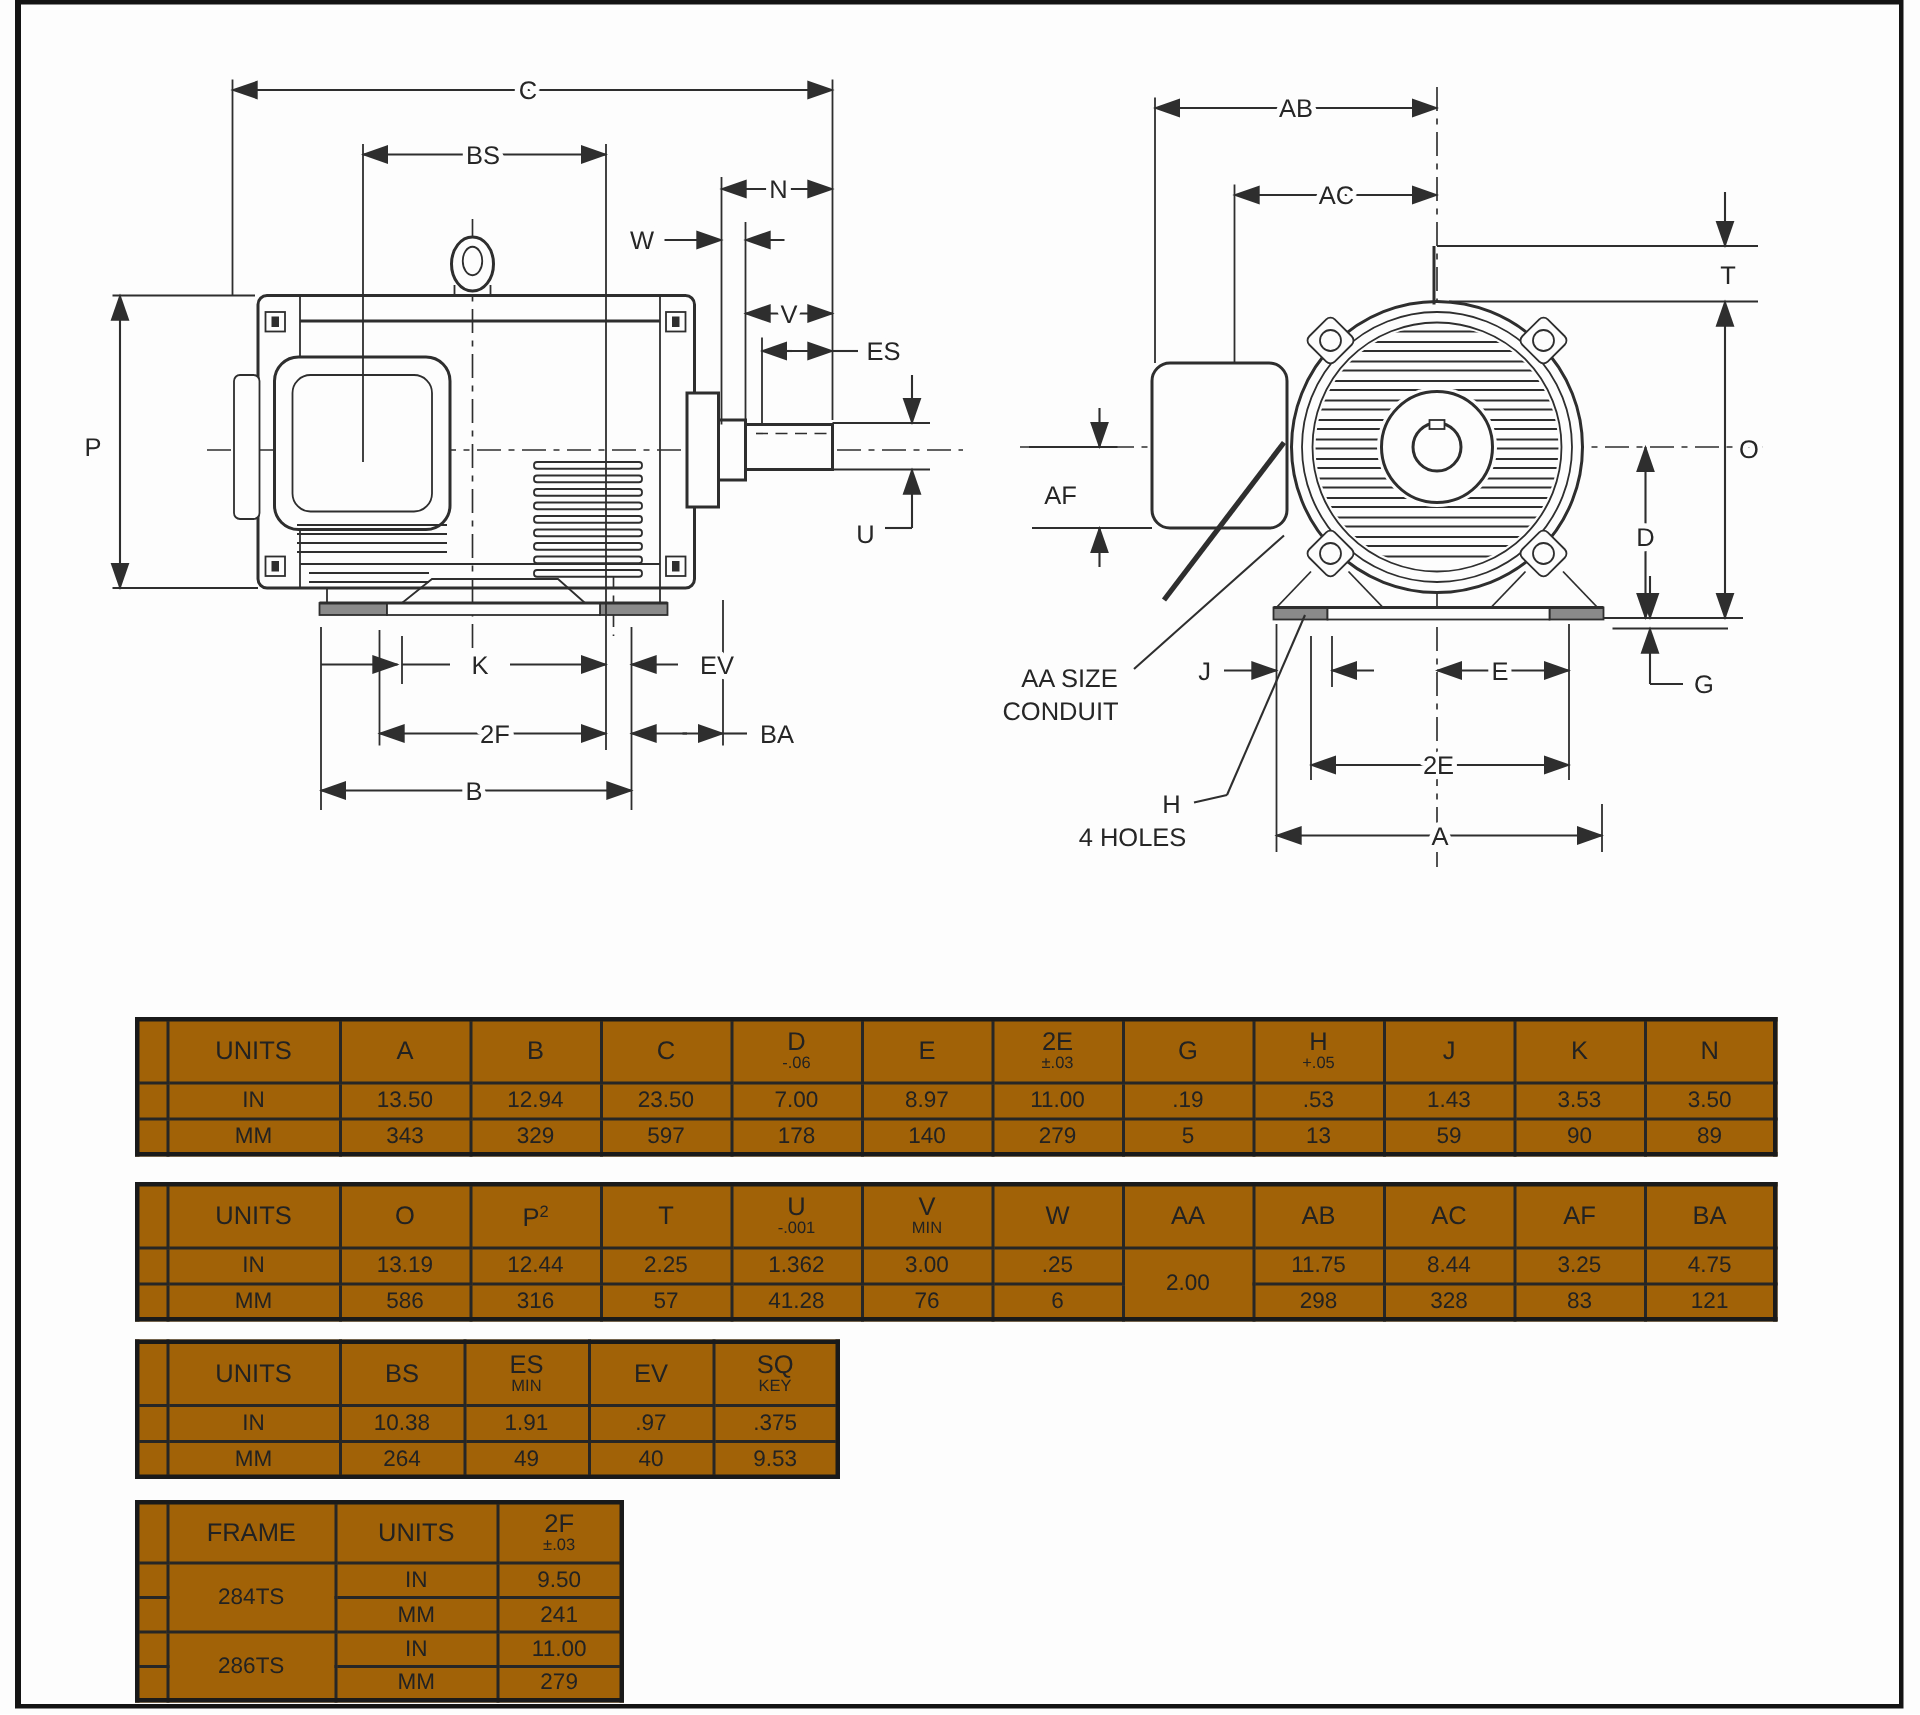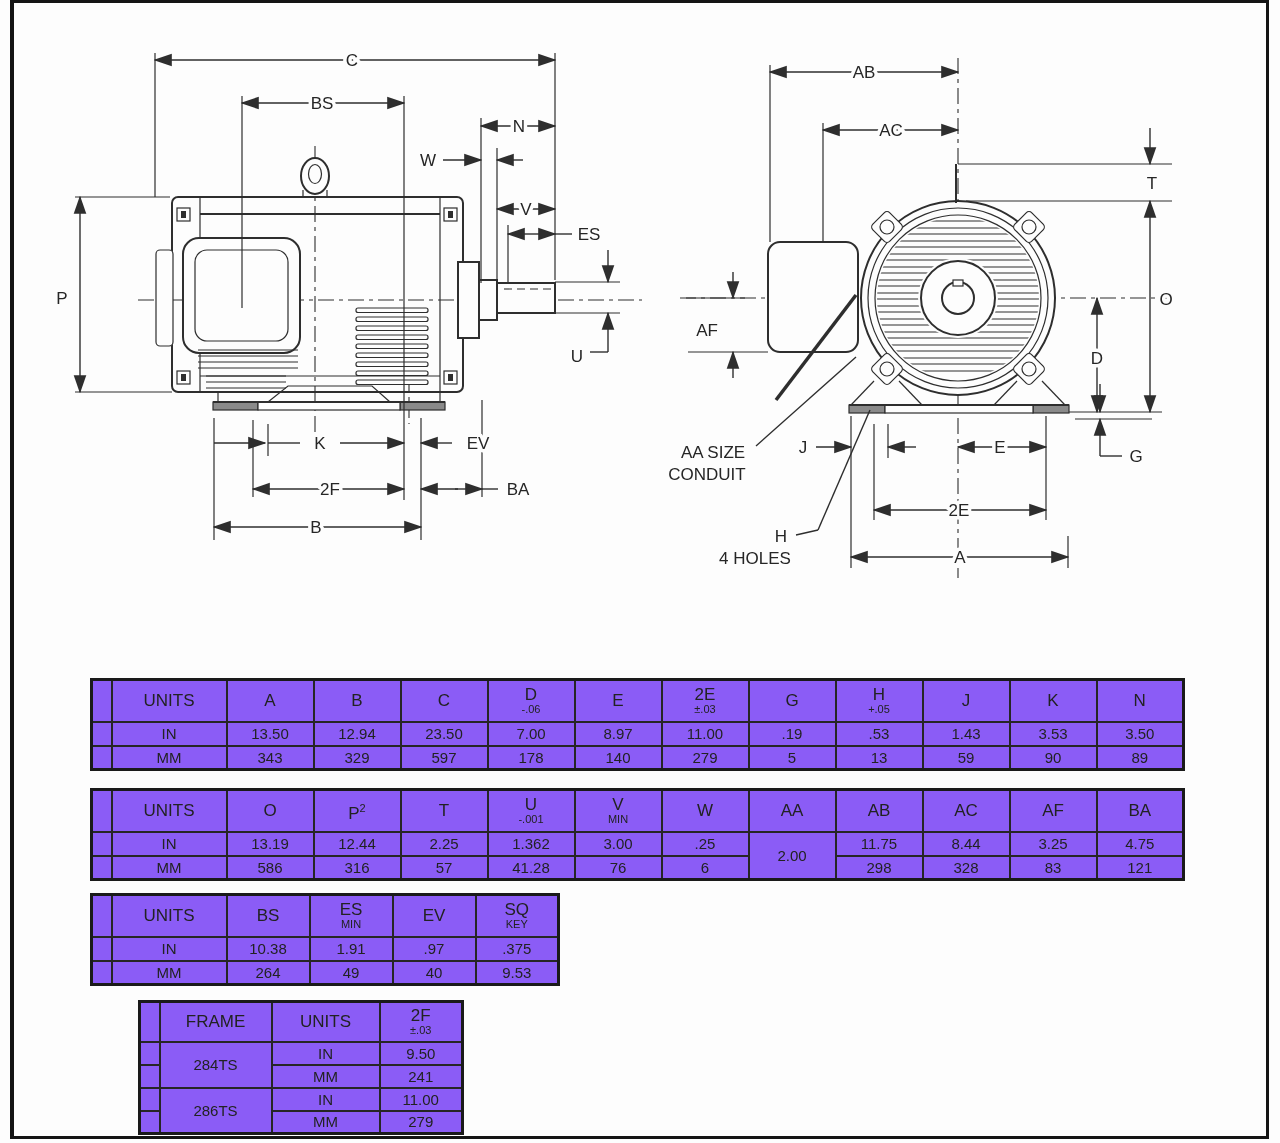--- a/index.html
+++ b/index.html
@@ -11,21 +11,21 @@
   .out{stroke:#2e2e2e;stroke-width:2;fill:none;}
   .thin{stroke:#2e2e2e;stroke-width:1.2;fill:none;}
   .dim{stroke:#2e2e2e;stroke-width:1.4;fill:none;}
   .cl{stroke:#2e2e2e;stroke-width:1.1;fill:none;stroke-dasharray:16 5 4 5;}
   .dash{stroke:#2e2e2e;stroke-width:1.1;fill:none;stroke-dasharray:8 5;}
   .wfill{fill:#fdfdfd;}
   .pad{fill:#8a8a8a;stroke:#2e2e2e;stroke-width:1.2;}
   text.lbl{font-family:"Liberation Sans",sans-serif;font-size:17px;fill:#262626;
            text-anchor:middle;paint-order:stroke;stroke:#fdfdfd;stroke-width:7px;stroke-linejoin:round;}
   
-  table.dimtab{border-collapse:collapse;table-layout:fixed;background:#8b5cf6;
+  table.dimtab{border-collapse:collapse;table-layout:fixed;background:#a16207;
                font-family:"Liberation Sans",sans-serif;color:#222;}
   .dimtab td,.dimtab th{border:2px solid #262626;text-align:center;vertical-align:middle;
                padding:0;font-weight:400;overflow:hidden;}
   .dimtab{border:3px solid #1a1a1a;}
   .hmain{font-size:17px;line-height:18px;}
   .hsub{font-size:11px;line-height:11px;}
   .hsub:empty{display:none;}
   .hrow{height:42px;}
   .drow{height:24px;font-size:15px;}
   .t4 .hrow{height:40px;}
@@ -542,21 +542,21 @@
         <td>264</td>
         <td>49</td>
         <td>40</td>
         <td>9.53</td>
       </tr>
     </tbody>
       </table>
   </div>
 
   <div class="tabwrap" style="left:90px;top:1000px;">
-    <table class="dimtab t4" style="width:323px;margin-left:48px;">
+    <table class="dimtab t4" style="width:323px;">
       <colgroup>
           <col style="width:20px">
           <col style="width:112px">
           <col style="width:108px">
           <col style="width:83px">
         </colgroup>
       <tbody>
           <tr class="hrow">
         <td></td>
         <th>

